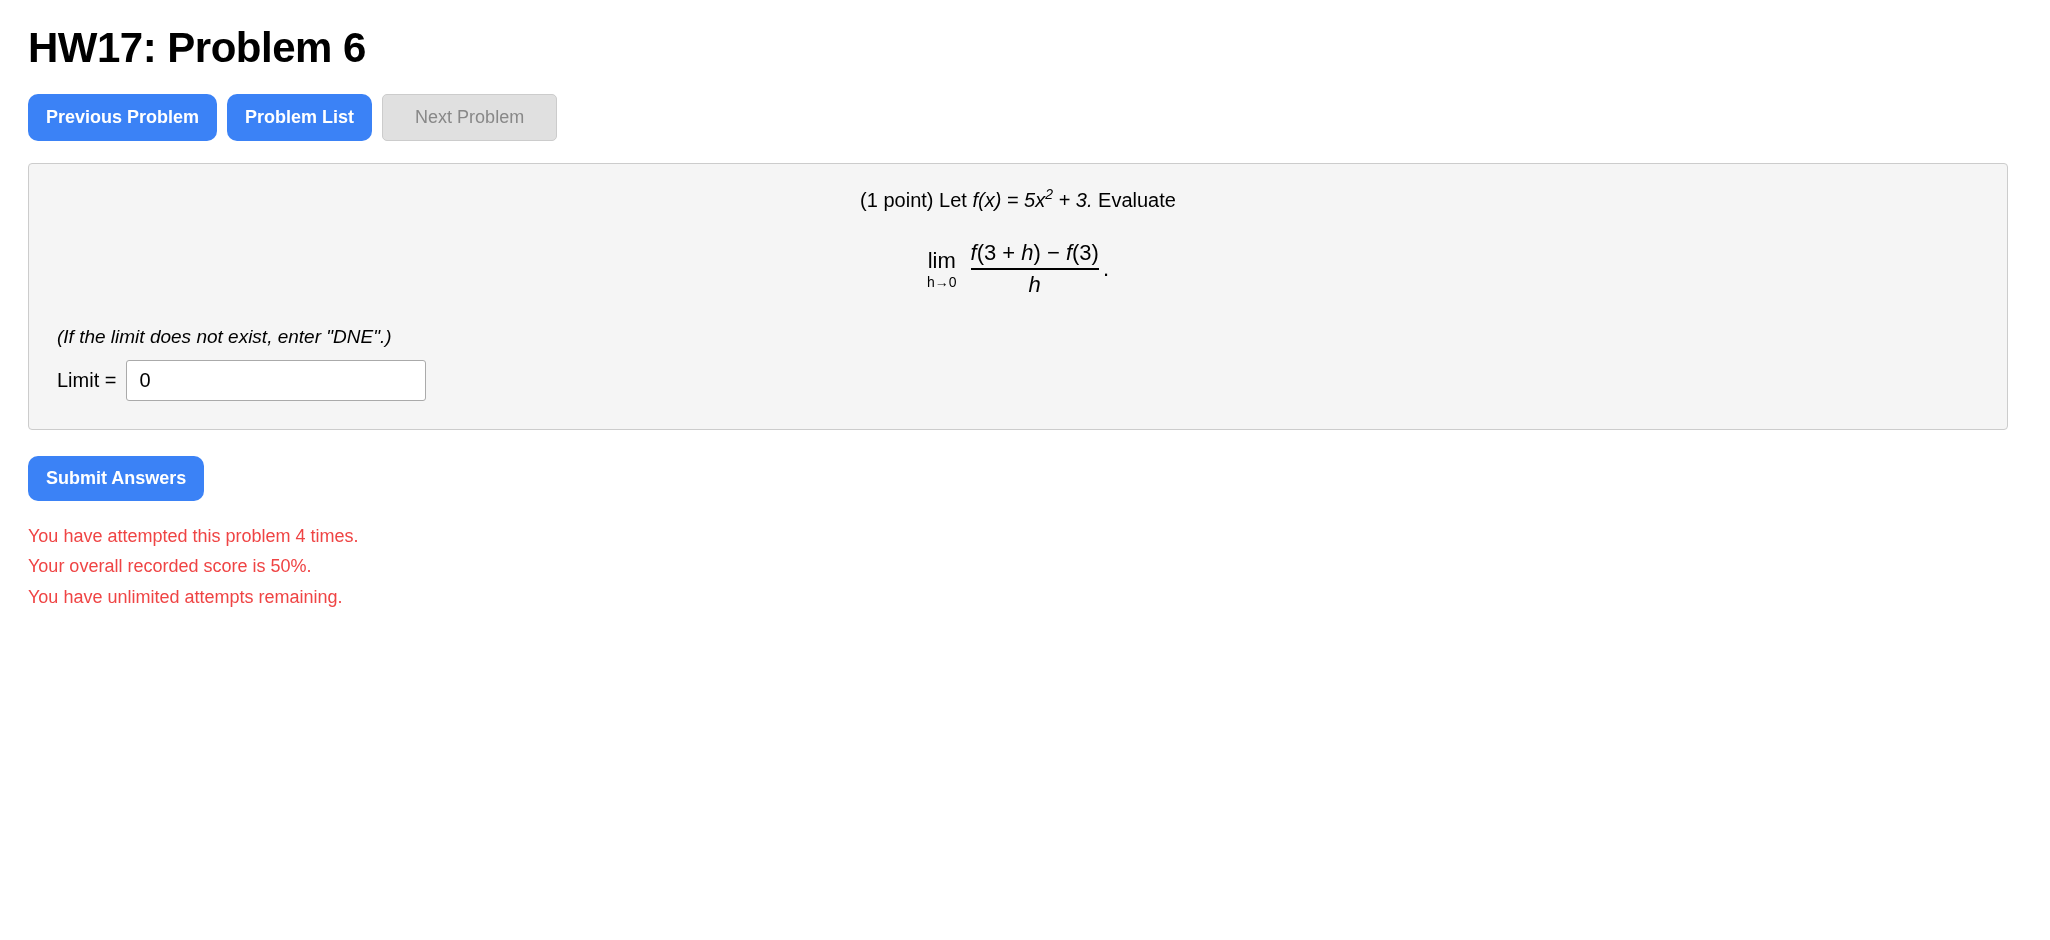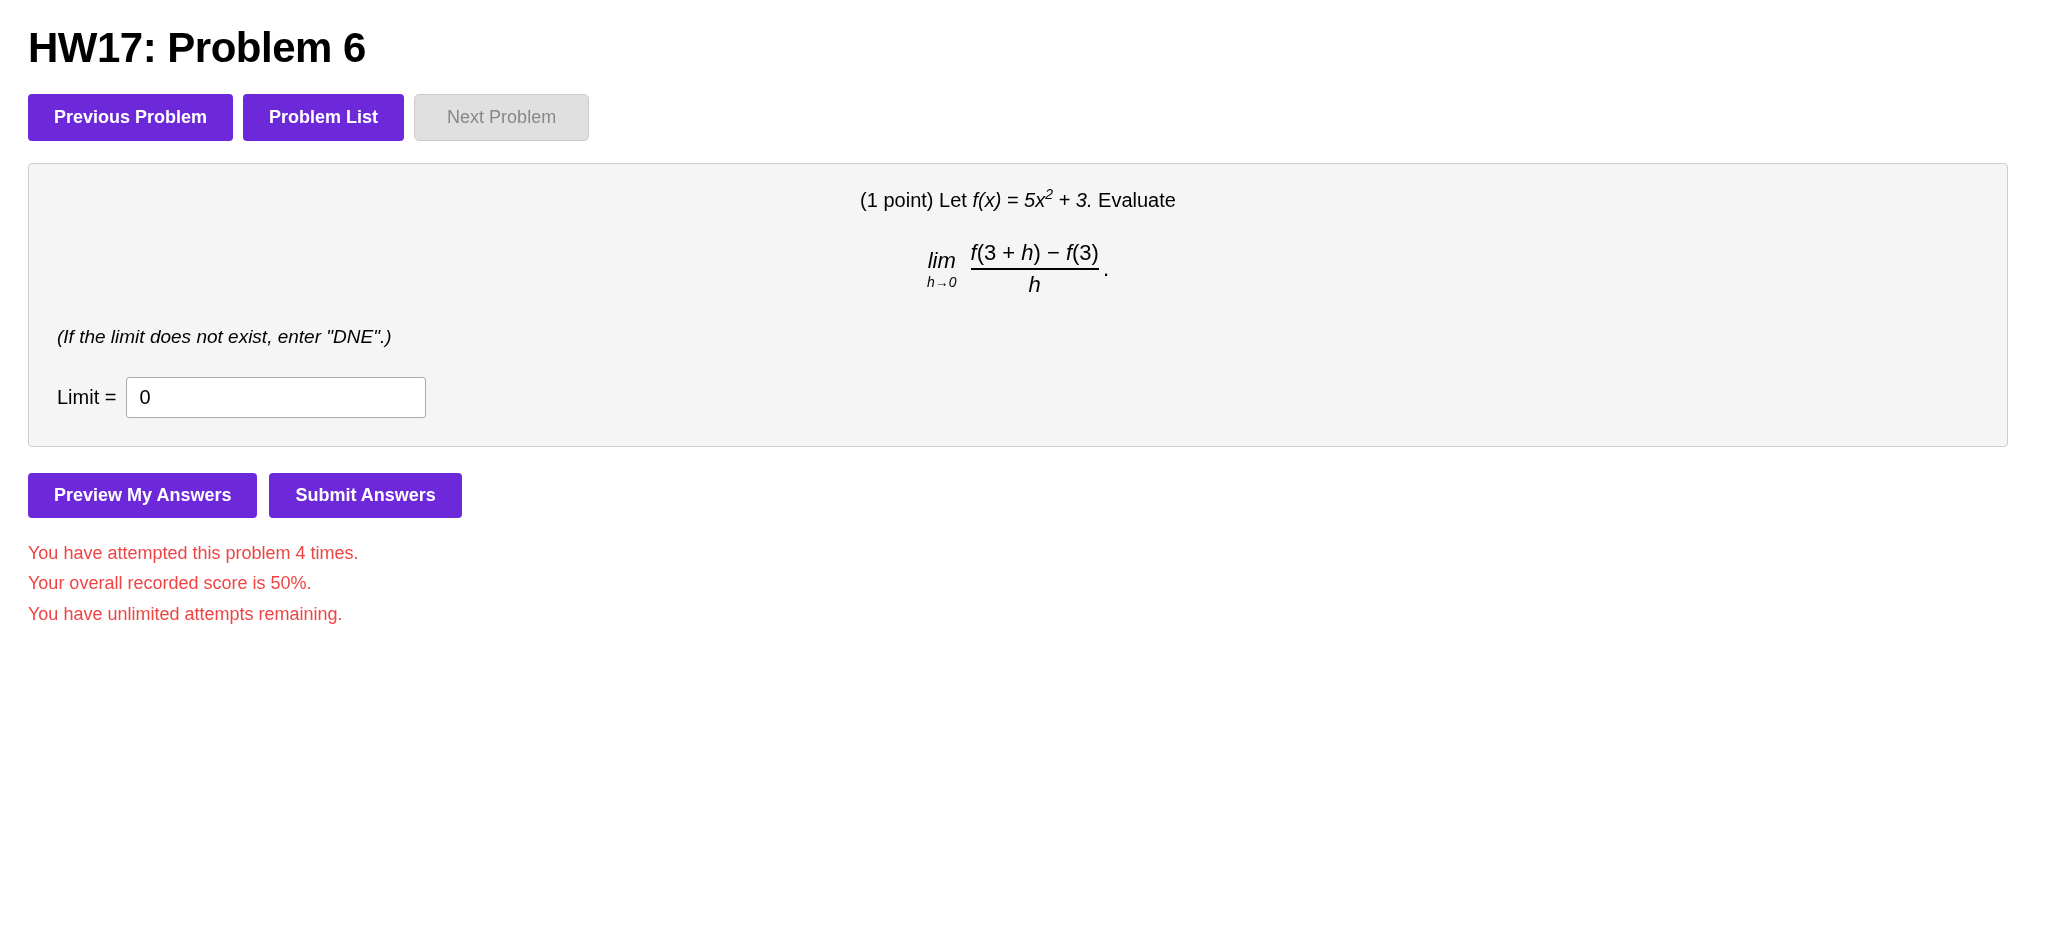--- a/index.html
+++ b/index.html
@@ -25,27 +25,27 @@
       letter-spacing: -0.5px;
     }
 
     .nav-buttons {
       display: flex;
       gap: 10px;
       margin-bottom: 22px;
     }
 
     .btn-primary {
-      background-color: #6d28d9;
+      background-color: #3b82f6;
       color: #fff;
       border: none;
-      padding: 12px 26px;
+      padding: 12px 18px;
       font-size: 18px;
       font-weight: bold;
-      border-radius: 4px;
+      border-radius: 10px;
       cursor: pointer;
       white-space: nowrap;
     }
 
     .btn-disabled {
       background-color: #e0e0e0;
       color: #888;
       border: 1px solid #ccc;
       padding: 12px 32px;
       font-size: 18px;
@@ -77,21 +77,20 @@
       margin: 10px 0 28px 0;
       font-size: 22px;
     }
 
     .lim-wrapper {
       display: inline-flex;
       flex-direction: column;
       align-items: center;
       margin-right: 10px;
       font-size: 22px;
-      font-style: italic;
     }
 
     .lim-text {
       font-size: 22px;
     }
 
     .lim-sub {
       font-size: 14px;
     }
 
@@ -112,21 +111,21 @@
 
     .fraction .denominator {
       padding-top: 2px;
       font-size: 22px;
       font-style: italic;
     }
 
     .dne-note {
       font-style: italic;
       font-size: 19px;
-      margin-bottom: 29px;
+      margin-bottom: 12px;
     }
 
     .limit-row {
       display: flex;
       align-items: center;
       gap: 10px;
       font-size: 20px;
     }
 
     .limit-label {
@@ -199,21 +198,20 @@
   <p class="dne-note">(If the limit does not exist, enter "DNE".)</p>
 
   <div class="limit-row">
     <span class="limit-label">Limit =</span>
     <input class="limit-input" type="text" value="0" style="">
   </div>
 
 </div>
 
 <div class="action-buttons">
-  <button class="btn-primary">Preview My Answers</button>
   <button class="btn-primary">Submit Answers</button>
 </div>
 
 <div class="attempt-info">
   <div>You have attempted this problem 4 times.</div>
   <div>Your overall recorded score is 50%.</div>
   <div>You have unlimited attempts remaining.</div>
 </div>
 
 </body></html>

